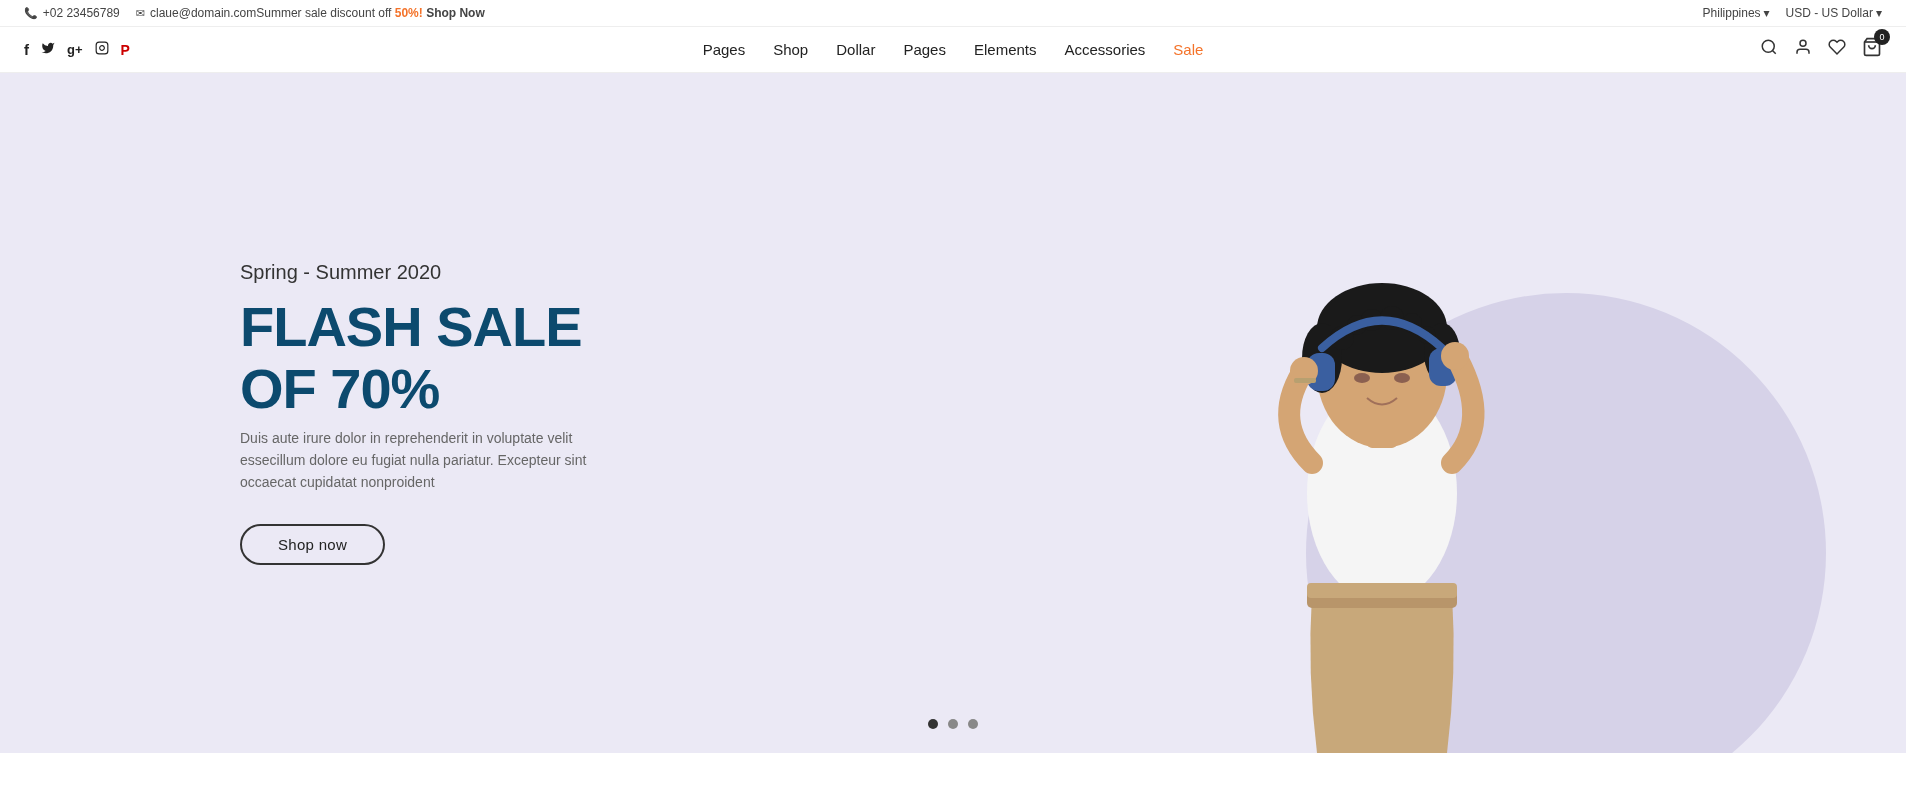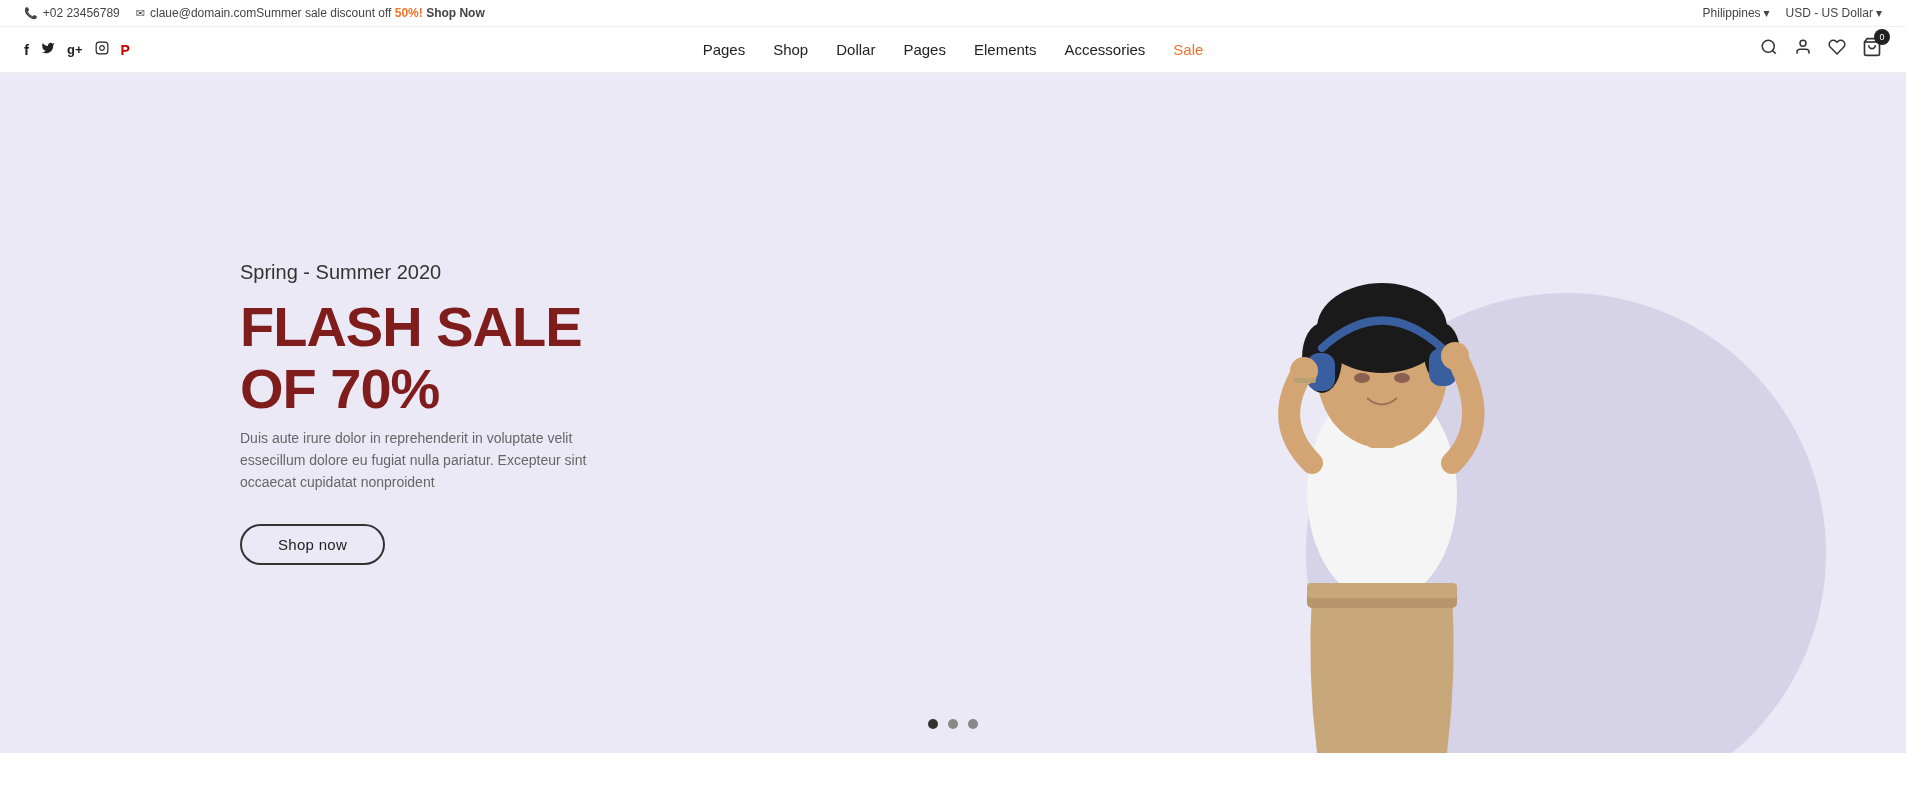--- a/index.html
+++ b/index.html
@@ -86,21 +86,21 @@
     }
     .hero-subtitle {
       font-size: 20px;
       color: #333;
       margin-bottom: 12px;
       font-weight: 400;
     }
     .hero-title {
       font-size: 56px;
       font-weight: 900;
-      color: #7f1d1d;
+      color: #0c4a6e;
       line-height: 1.1;
       margin-bottom: 7px;
       letter-spacing: -1px;
     }
     .hero-desc {
       font-size: 14px;
       color: #666;
       line-height: 1.6;
       margin-bottom: 30px;
       max-width: 420px;

